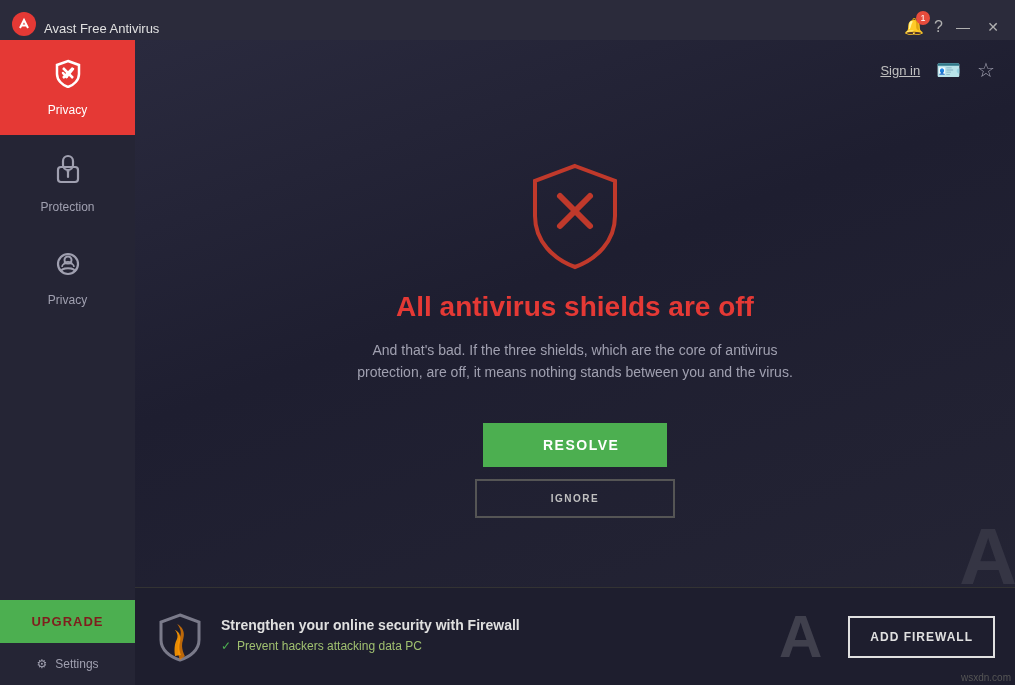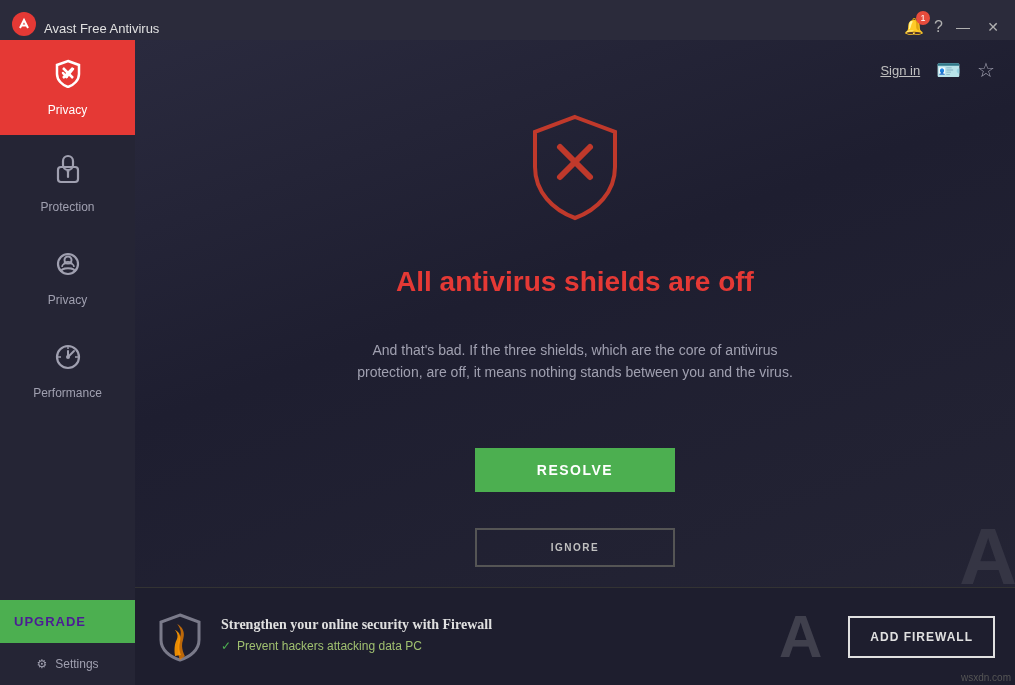--- a/index.html
+++ b/index.html
@@ -80,24 +80,24 @@
     .sidebar-item.active {
       background: #e53935;
       color: white;
     }
     .sidebar-item .icon-wrap {
       font-size: 26px;
     }
     .sidebar-spacer { flex: 1; }
     .upgrade-btn {
       background: #4caf50;
-      color: #4c1d95;
+      color: #7f1d1d;
       font-size: 13px;
       font-weight: bold;
-      text-align: left;
+      text-align: center;
       padding: 14px;
       cursor: pointer;
       letter-spacing: 1px;
     }
     .settings-item {
       display: flex;
       align-items: center;
       justify-content: center;
       gap: 8px;
       color: #a0a0b0;
@@ -132,21 +132,21 @@
       font-size: 20px;
       cursor: pointer;
     }
 
     
     .status-content {
       flex: 1;
       display: flex;
       flex-direction: column;
       align-items: center;
-      justify-content: space-between;
+      justify-content: center;
       padding: 20px;
       text-align: center;
     }
     .shield-icon-wrap {
       width: 100px; height: 110px;
       margin-bottom: 20px;
       position: relative;
     }
     .shield-svg { width: 100%; height: 100%; }
 
@@ -167,21 +167,21 @@
       background: #4caf50;
       color: white;
       border: none;
       padding: 14px 60px;
       font-size: 14px;
       font-weight: bold;
       letter-spacing: 1.5px;
       cursor: pointer;
       margin-bottom: 12px;
       display: block;
-      width: 200px;
+      width: 184px;
     }
     .ignore-btn {
       background: transparent;
       color: #c0c0c0;
       border: 2px solid #555;
       padding: 12px 60px;
       font-size: 10px;
       font-weight: bold;
       letter-spacing: 1.5px;
       cursor: pointer;
@@ -203,21 +203,20 @@
       width: 50px; height: 50px;
       flex-shrink: 0;
     }
     .firewall-icon-wrap svg { width: 100%; height: 100%; }
     .banner-text { flex: 1; }
     .banner-title {
       color: #e0e0e0;
       font-size: 14px;
       font-weight: bold;
       margin-bottom: 6px;
-      font-family: Liberation Serif, serif;
     }
     .banner-bullet {
       color: #a0c070;
       font-size: 12px;
       display: flex;
       align-items: center;
       gap: 6px;
       margin-bottom: 3px;
     }
     .banner-bullet::before { content: '✓'; color: #4caf50; }
@@ -315,34 +314,20 @@
           <circle cx="14" cy="10" r="3.5" fill="none" stroke="#a0a0b0" stroke-width="2"></circle>
           <path d="M7 22 C7 17 21 17 21 22" fill="none" stroke="#a0a0b0" stroke-width="2.2"></path>
 
           <path d="M10 14 C10 11 18 11 18 14" fill="none" stroke="#a0a0b0" stroke-width="1.5"></path>
           <path d="M8 17 C8 12 20 12 20 17" fill="none" stroke="#a0a0b0" stroke-width="1.5"></path>
         </svg>
       </span>
       <span>Privacy</span>
     </div>
 
-    <div class="sidebar-item">
-      <span class="icon-wrap">
-        <svg width="28" height="28" viewBox="0 0 28 28">
-          <circle cx="14" cy="14" r="11" fill="none" stroke="#a0a0b0" stroke-width="2.2"></circle>
-          <line x1="14" y1="14" x2="20" y2="8" stroke="#a0a0b0" stroke-width="2" stroke-linecap="round"></line>
-          <line x1="14" y1="14" x2="14" y2="8" stroke="#a0a0b0" stroke-width="2" stroke-linecap="round"></line>
-          <circle cx="14" cy="14" r="2" fill="#a0a0b0"></circle>
-          <line x1="4" y1="14" x2="7" y2="14" stroke="#a0a0b0" stroke-width="1.5"></line>
-          <line x1="21" y1="14" x2="24" y2="14" stroke="#a0a0b0" stroke-width="1.5"></line>
-          <line x1="14" y1="3" x2="14" y2="6" stroke="#a0a0b0" stroke-width="1.5"></line>
-        </svg>
-      </span>
-      <span>Performance</span>
-    </div>
 
     <div class="sidebar-spacer"></div>
 
     <div class="upgrade-btn">UPGRADE</div>
 
     <div class="settings-item">
       <span>⚙</span>
       <span>Settings</span>
     </div>
   </div>

